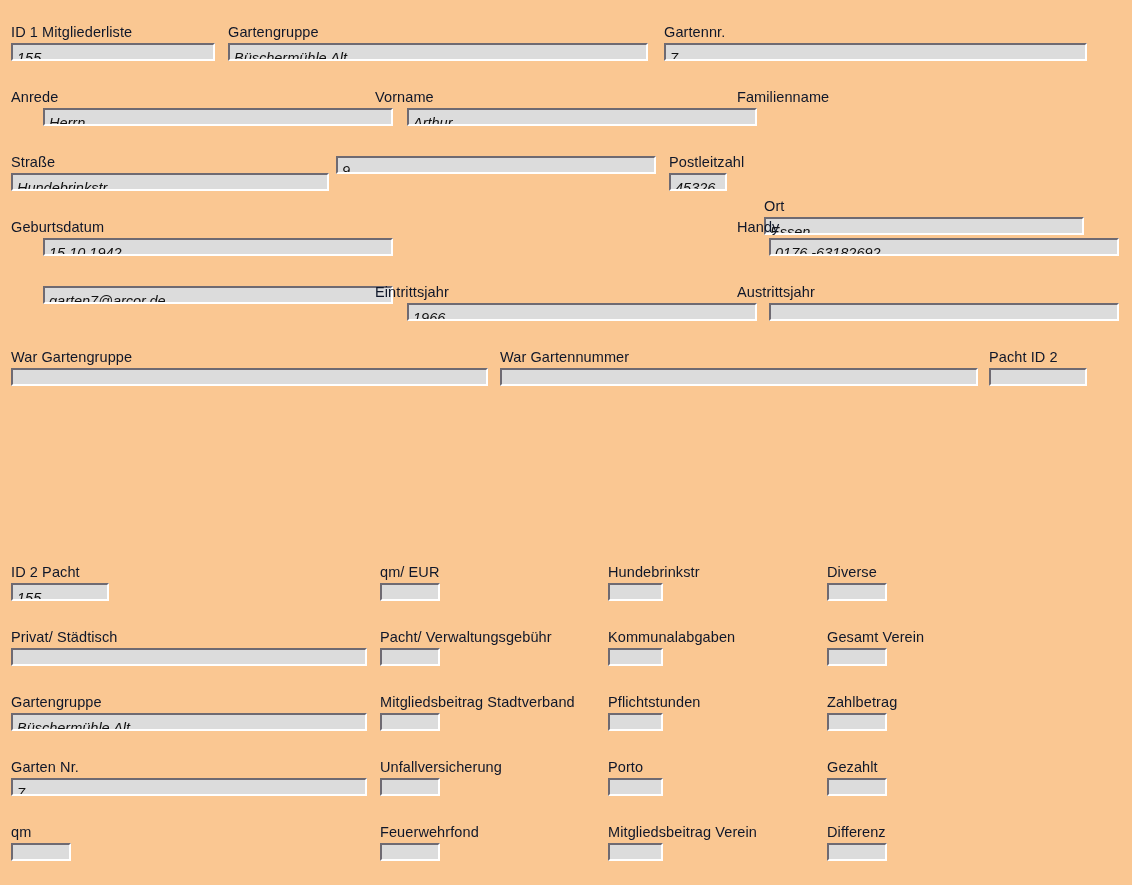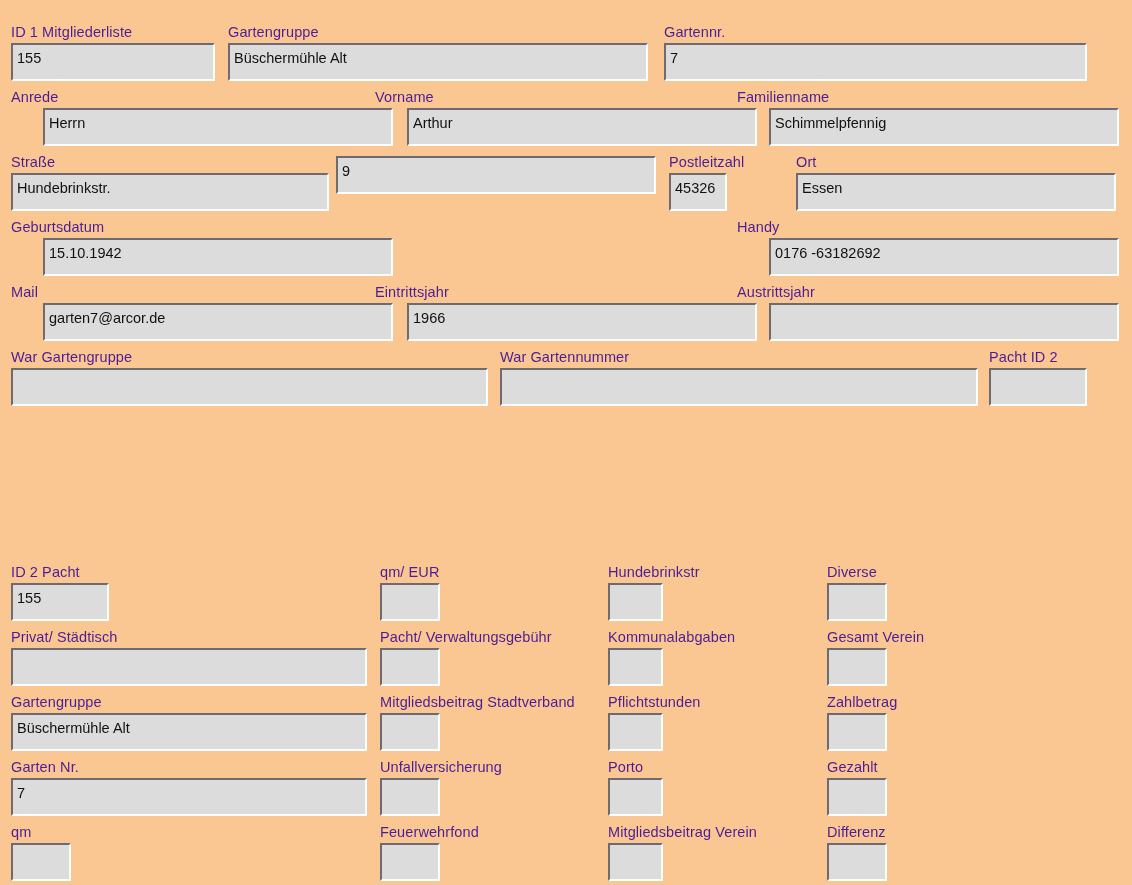--- a/index.html
+++ b/index.html
@@ -15,40 +15,41 @@
     overflow: hidden;
     position: relative;
   }
 
   
   .field {
     position: absolute;
   }
   .label {
     font-size: 14.5px;
-    color: #4c1d95;
+    color: #0f172a;
     line-height: 17px;
     white-space: nowrap;
     letter-spacing: 0.1px;
   }
   .input {
     background: #dcdcdc;
     border-top: 2px solid #6e6a72;
     border-left: 2px solid #6e6a72;
     border-right: 2px solid #ffffff;
     border-bottom: 2px solid #ffffff;
     box-sizing: border-box;
-    height: 38px;
+    height: 18px;
     font-size: 14.5px;
     color: #111111;
     line-height: 26px;
     padding-left: 4px;
     overflow: hidden;
     white-space: nowrap;
     margin-top: 2px;
+    font-style: italic;
   }
 
   
   .r1 { top: 24px; }
   .r2 { top: 89px; }
   .r3 { top: 154px; }
   .r4 { top: 219px; }
   .r5 { top: 284px; }
   .r6 { top: 349px; }
 
@@ -60,21 +61,21 @@
   .lr5 { top: 824px; }
 
   
   .cA { left: 11px; }
   .cB { left: 228px; }
   .cC { left: 664px; }
   .cD { left: 375px; }
   .cE { left: 737px; }
   .cF { left: 336px; }
   .cG { left: 669px; }
-  .cH { left: 796px; }
+  .cH { left: 764px; margin-top: 44px; }
   .cI { left: 500px; }
   .cJ { left: 989px; }
 
   
   .lA { left: 11px; }
   .lB { left: 380px; }
   .lC { left: 608px; }
   .lD { left: 787px; margin-left: 40px; }
 
   
@@ -115,21 +116,20 @@
   <div class="input w350">Herrn</div>
 </div>
 
 <div class="field r2 cD">
   <div class="label">Vorname</div>
   <div class="input w350">Arthur</div>
 </div>
 
 <div class="field r2 cE">
   <div class="label">Familienname</div>
-  <div class="input w350">Schimmelpfennig</div>
 </div>
 
 <div class="field r3 cA">
   <div class="label">Straße</div>
   <div class="input w318">Hundebrinkstr.</div>
 </div>
 
 <div class="field r3 cF">
   <div class="input w320">9</div>
 </div>
@@ -151,21 +151,20 @@
 
 <div class="field r4 cD">
 </div>
 
 <div class="field r4 cE">
   <div class="label">Handy</div>
   <div class="input w350">0176 -63182692</div>
 </div>
 
 <div class="field r5 cA">
-  <div class="label">Mail</div>
   <div class="input w350">garten7@arcor.de</div>
 </div>
 
 <div class="field r5 cD">
   <div class="label">Eintrittsjahr</div>
   <div class="input w350">1966</div>
 </div>
 
 <div class="field r5 cE">
   <div class="label">Austrittsjahr</div>

